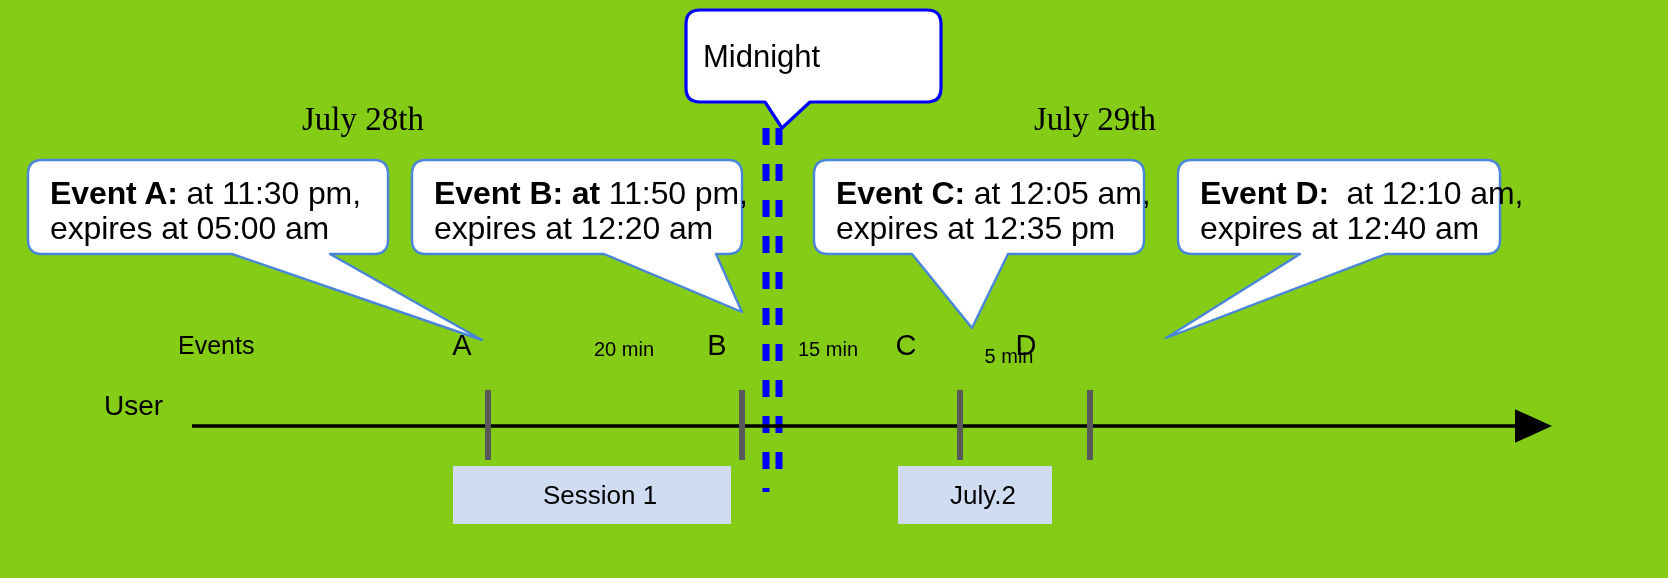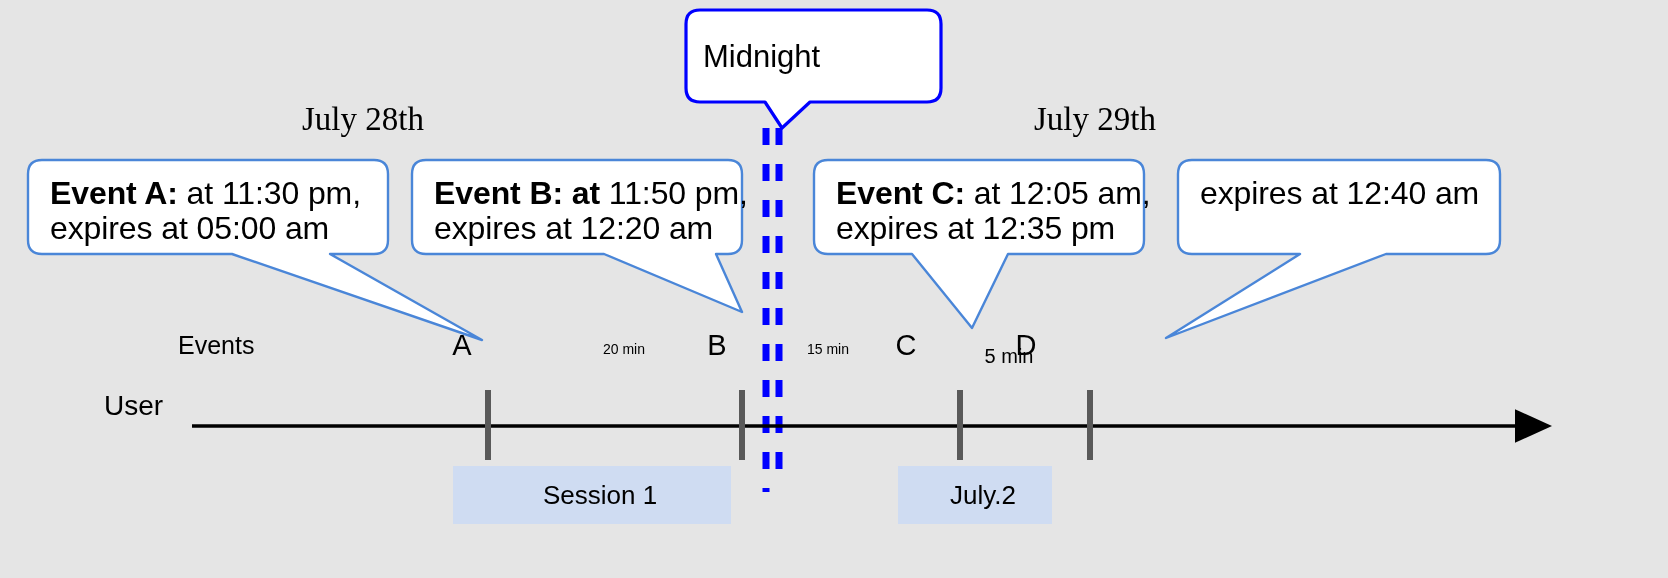--- a/index.html
+++ b/index.html
@@ -9,21 +9,21 @@
     background: #ffffff;
   }
   body {
     font-family: "Liberation Sans", sans-serif;
     color: #000000;
   }
   #stage {
     position: relative;
     width: 1668px;
     height: 578px;
-    background: #e5e5e5;
+    background: #84cc16;
     overflow: hidden;
   }
   .svg-layer {
     position: absolute;
     left: 0;
     top: 0;
     width: 1668px;
     height: 578px;
     pointer-events: none;
   }
@@ -89,21 +89,21 @@
     line-height: 32px;
     color: #000000;
     white-space: nowrap;
     text-align: center;
     transform: translateX(-50%);
   }
 
   
   .gap-label {
     position: absolute;
-    font-size: 14px;
+    font-size: 20px;
     line-height: 26px;
     color: #000000;
     white-space: nowrap;
     text-align: center;
     transform: translateX(-50%);
   }
   .gap-label.small {
     font-size: 20px;
   }
 
@@ -182,20 +182,21 @@
       <div><b>Event B:</b><b> at</b><span> 11:50 pm,</span></div>
       <div>expires at 12:20 am</div>
     </div>
 
     <div class="callout-text" style="left:836px; top:176px;">
       <div><b>Event C:</b><span> at 12:05 am,</span></div>
       <div>expires at 12:35 pm</div>
     </div>
 
     <div class="callout-text" style="left:1200px; top:176px;">
+      <div><b>Event D:</b><span style="white-space:pre">  at 12:10 am,</span></div>
       <div>expires at 12:40 am</div>
     </div>
 
     <div class="events-label" style="left:178px; top:331px;">Events</div>
     <div class="axis-label" style="left:104px; top:390px;">User</div>
 
     <div class="event-letter" style="left:462px; top:329px;">A</div>
     <div class="event-letter" style="left:717px; top:329px;">B</div>
     <div class="event-letter" style="left:906px; top:329px;">C</div>
     <div class="event-letter" style="left:1026px; top:329px;">D</div>

